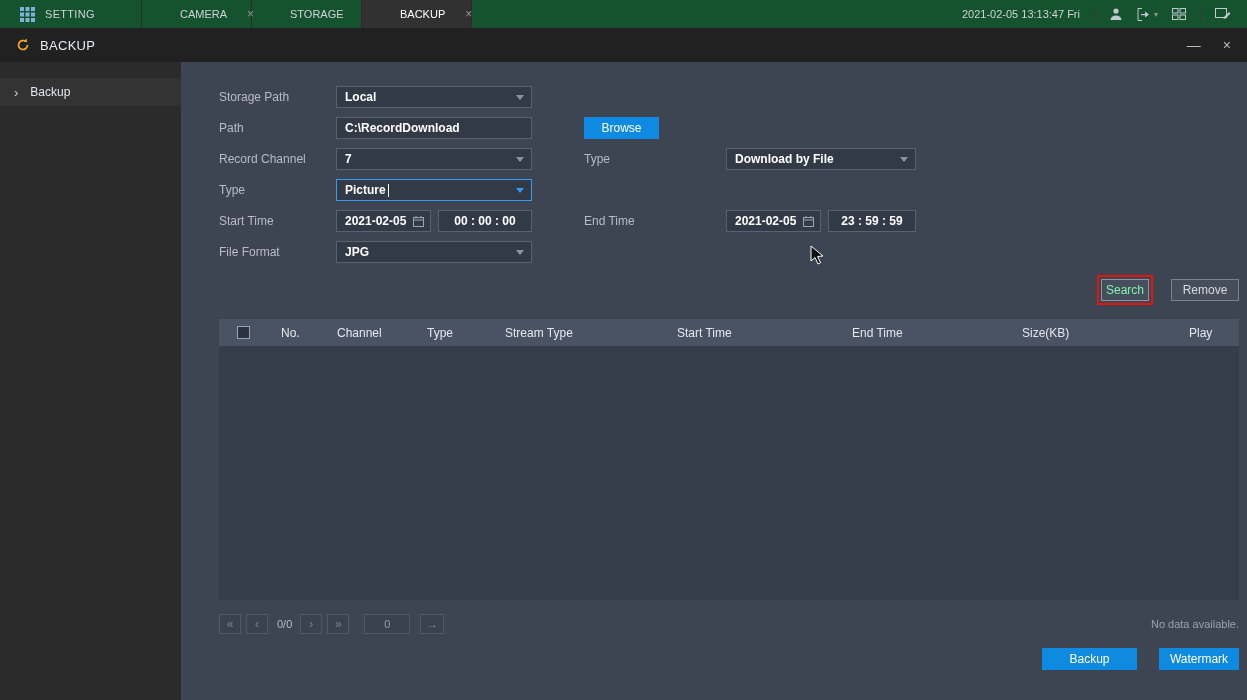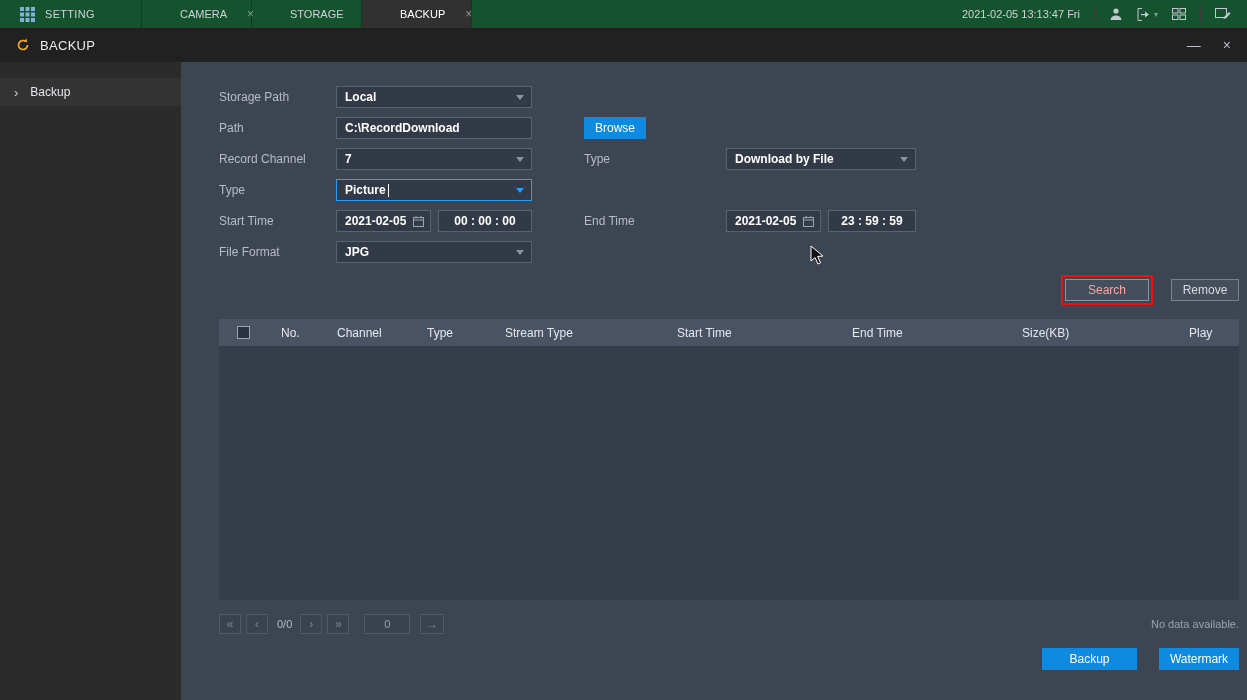--- a/index.html
+++ b/index.html
@@ -44,25 +44,25 @@
   .fld.focus { border-color:#2e9df2; }
   .caret { position:absolute; right:7px; top:8px; width:0; height:0; border-left:4px solid transparent; border-right:4px solid transparent; border-top:5px solid #8b94a1; }
   .fld.focus .caret { border-top-color:#2e9df2; }
   .w196{width:196px} .w190{width:190px} .w95{width:95px} .w94{width:94px} .w88{width:88px}
   .datebox { justify-content:space-between; padding:0 6px 0 8px; }
   .timebox { justify-content:center; padding:0 4px; margin-left:7px; }
   .plain { padding-right:8px; }
   .text-cursor { display:inline-block; width:1px; height:13px; background:#fff; margin-left:2px; }
 
   .btn-blue { background:#0e8ae0; color:#fff; border:none; height:22px; display:inline-flex; align-items:center; justify-content:center; font-size:12px; font-family:inherit; cursor:default; }
-  .browse { width:62px; margin-left:52px; }
+  .browse { width:75px; margin-left:52px; }
 
   .action-row { display:flex; justify-content:flex-end; align-items:center; gap:22px; margin-top:14px; height:26px; }
   .btn-outline { background:rgba(255,255,255,.05); border:1px solid #78828f; color:#d7dbe1; height:22px; display:inline-flex; align-items:center; justify-content:center; font-size:12px; font-family:inherit; cursor:default; }
-  .search-btn { width:84px; background:#454e5c; border-color:#8b94a1; color:#fca5a5; outline:2px solid #e8140c; outline-offset:2px; }
+  .search-btn { width:48px; background:#454e5c; border-color:#8b94a1; color:#86efac; outline:2px solid #e8140c; outline-offset:2px; }
   .remove-btn { width:68px; }
 
   
   .tbl { margin-top:16px; }
   .thead { display:grid; grid-template-columns:48px 56px 90px 78px 172px 175px 170px 167px 1fr; height:27px; background:#4a5363; align-items:center; color:#e4e8ee; }
   .th { padding-left:14px; white-space:nowrap; overflow:hidden; }
   .th-check { display:flex; justify-content:center; align-items:center; padding:0; }
   .checkbox { width:13px; height:13px; border:1px solid #9aa3af; background:#2c3340; }
   .tbody { height:254px; background:#353d4b; }
 

